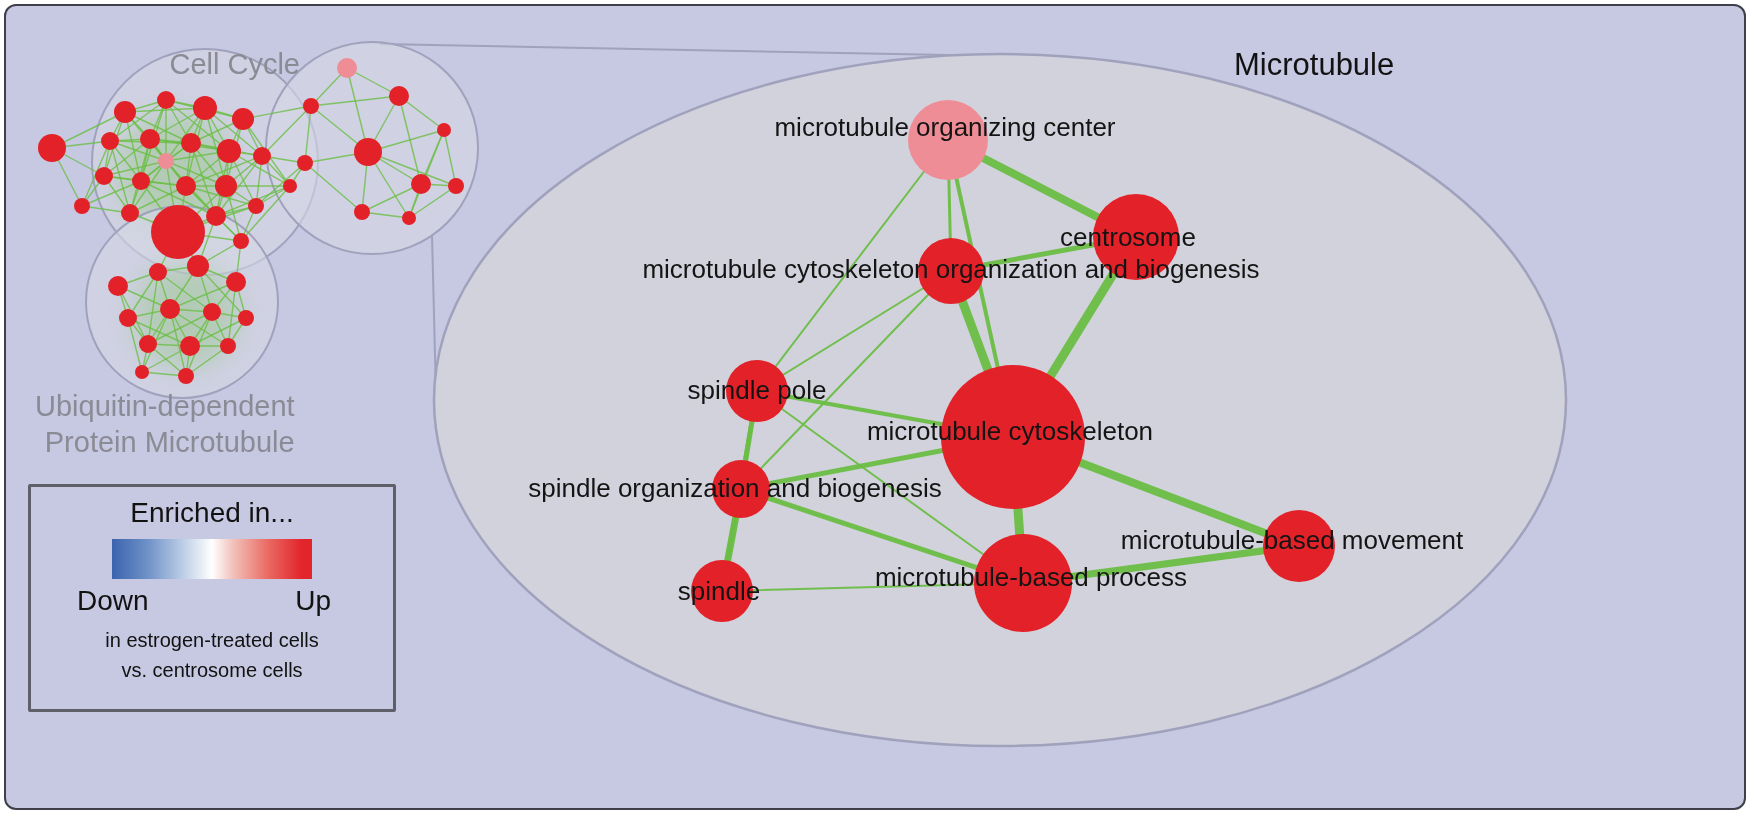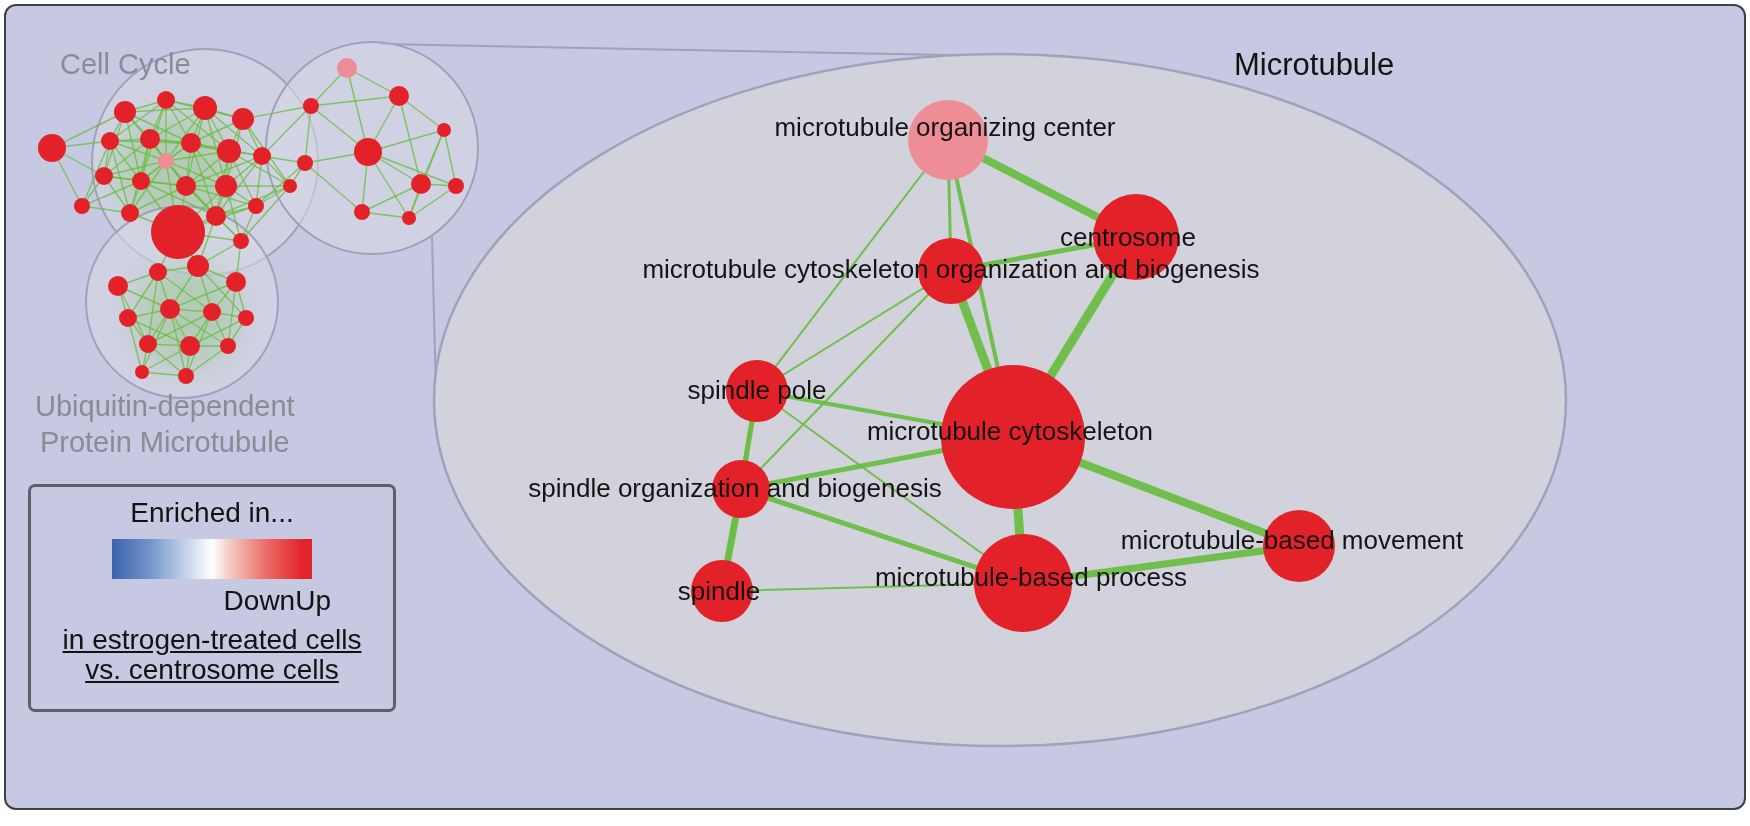--- a/index.html
+++ b/index.html
@@ -3,33 +3,33 @@
 <meta charset="utf-8">
 <style>
   html,body{margin:0;padding:0;background:#ffffff;}
   #canvas{position:relative;width:1750px;height:826px;background:#ffffff;overflow:hidden;
           font-family:"Liberation Sans", sans-serif;}
   #board{position:absolute;left:4px;top:4px;width:1738px;height:802px;background:#c7c8e2;
          border:2px solid #3f3f4a;border-radius:12px;}
   #scene{position:absolute;left:0;top:0;}
   .overlay{position:absolute;color:#161616;}
   .gray-label{color:#8b8b95;font-size:29px;line-height:36px;}
-  #cell-cycle-label{left:60px;top:46px;width:240px;text-align:left;}
-  #ubiquitin-label{left:35px;top:388px;text-align:center;}
+  #cell-cycle-label{left:60px;top:46px;width:240px;text-align:right;}
+  #ubiquitin-label{left:35px;top:388px;text-align:right;}
   #microtubule-title{left:1234px;top:46px;width:300px;
                      font-size:31px;line-height:38px;color:#121212;}
   
   #legend{position:absolute;left:28px;top:484px;width:368px;height:228px;
-          border:3px solid #5f5f6a;border-radius:7px;background:transparent;box-sizing:border-box;}
+          border:3px solid #5f5f6a;border-radius:2px;background:transparent;box-sizing:border-box;}
   #legend .title{margin-top:10px;text-align:center;font-size:28px;color:#121212;}
   #gradient-bar{margin:10px auto 0 auto;width:200px;height:40px;
     background:linear-gradient(90deg,#3c63ae 0%,#6f92c8 18%,#c8d6ea 38%,#ffffff 50%,#f2c4bd 60%,#ea6a63 78%,#e2242b 95%);}
-  #legend .ends{display:flex;justify-content:flex-end;padding:6px 62px 0 46px;
+  #legend .ends{display:flex;justify-content:space-between;padding:6px 62px 0 46px;
                 font-size:28px;color:#121212;}
-  #legend .caption{text-align:center;font-size:28px;color:#121212;line-height:30px;margin-top:8px;text-decoration:underline;}
+  #legend .caption{text-align:center;font-size:20px;color:#121212;line-height:30px;margin-top:8px;}
 </style>
 </head>
 <body>
 
 <div id="canvas">
   <div id="board"></div>
 
   <svg id="scene" width="1750" height="826" viewBox="0 0 1750 826">
     <defs>
       <filter id="soft" x="-60%" y="-60%" width="220%" height="220%">

